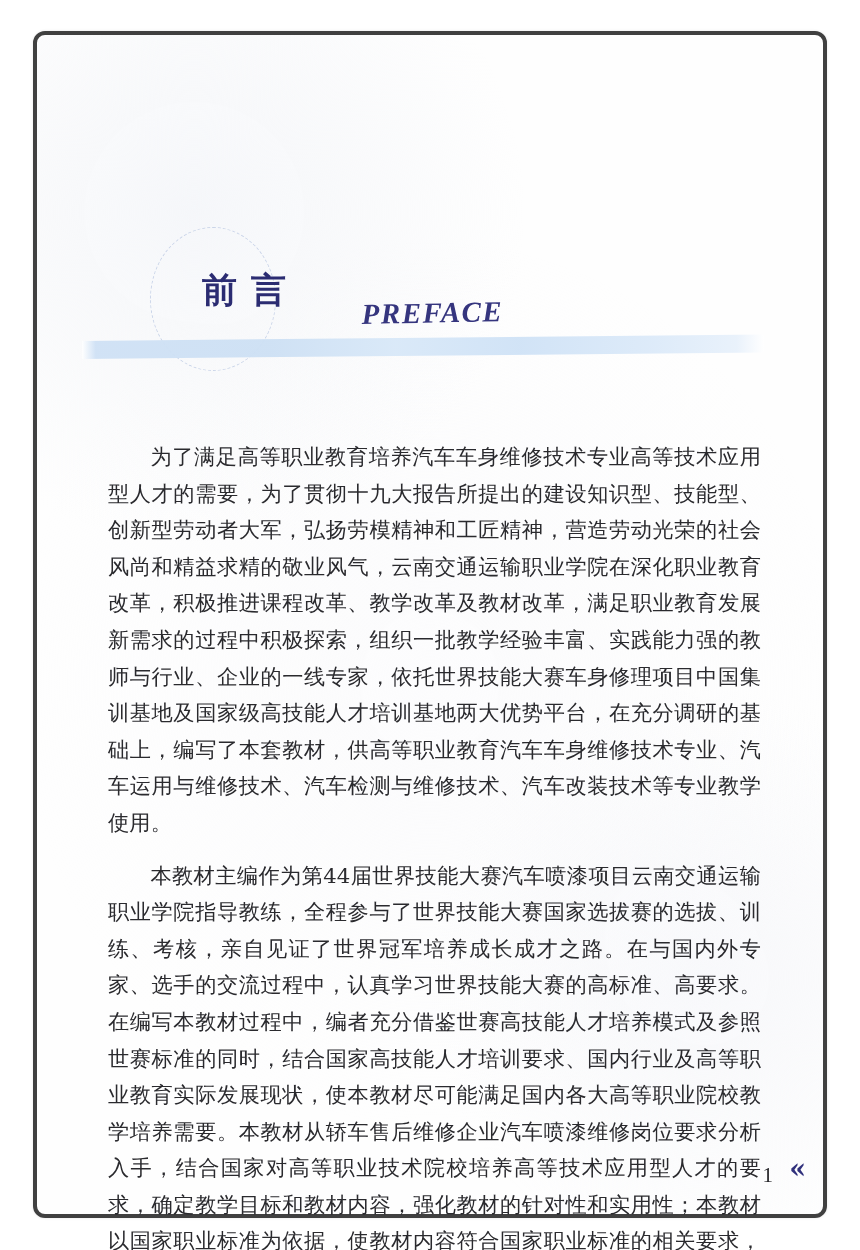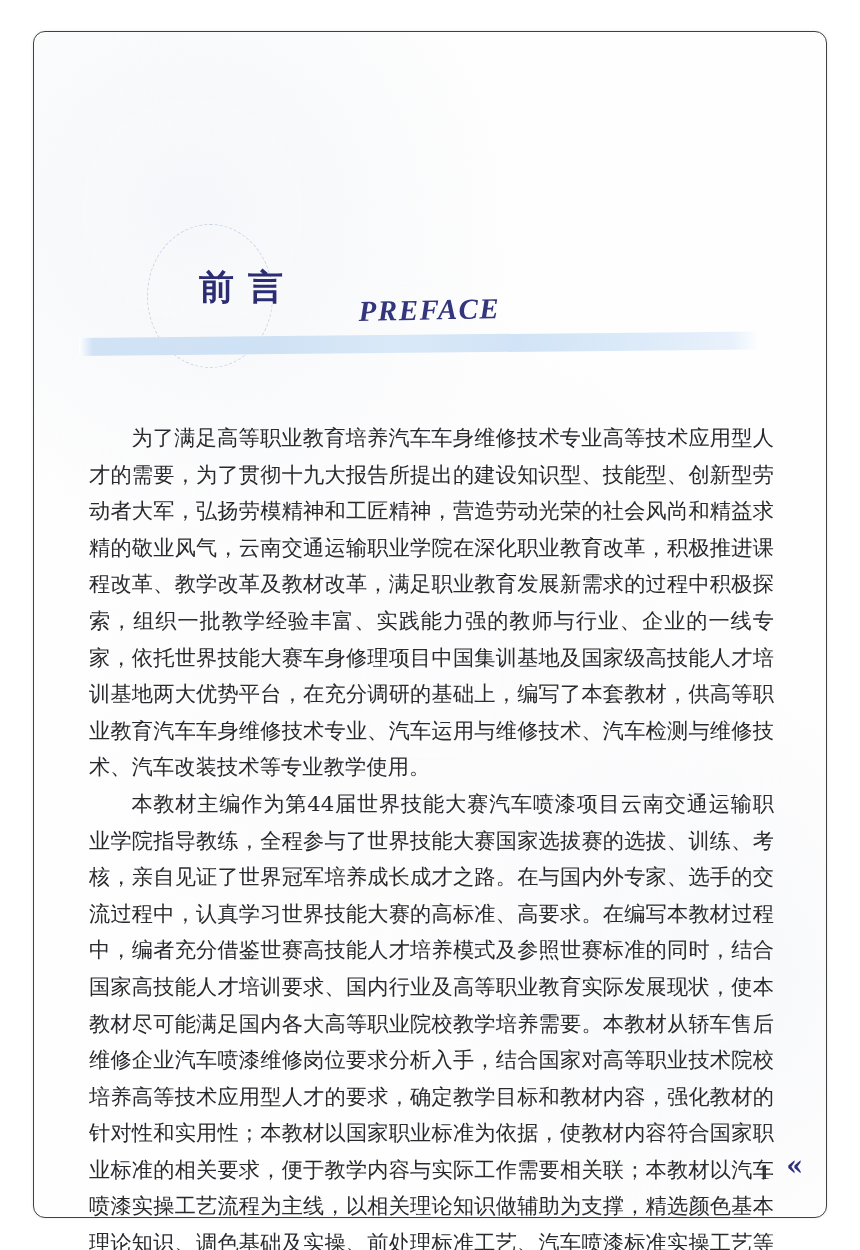--- a/index.html
+++ b/index.html
@@ -16,21 +16,21 @@
   }
 
   
   #page-sheet {
     position: absolute;
     left: 33px;
     top: 31px;
     width: 794px;
     height: 1187px;
     background: #fefefe;
-    border: 1px solid #404040;
+    border: 4px solid #404040;
     border-radius: 12px;
     box-shadow: 0 0 3px rgba(0,0,0,0.10);
     box-sizing: border-box;
   }
 
   
   #scan-texture {
     position: absolute;
     inset: 0;
     border-radius: 12px;
@@ -117,21 +117,21 @@
   }
 
   .para {
     font-family: "DejaVu Serif", "Liberation Serif", serif;
     font-size: 21.2px;
     line-height: 36.6px;
     color: #2a2a2e;
     text-align: justify;
     text-justify: inter-character;
     text-indent: 2em;
-    margin: 0;
+    margin: 16px;
     letter-spacing: 0.15px;
   }
 
   
   #page-footer {
     position: absolute;
     left: 0;
     top: 1100px;
     width: 794px;
     height: 60px;

